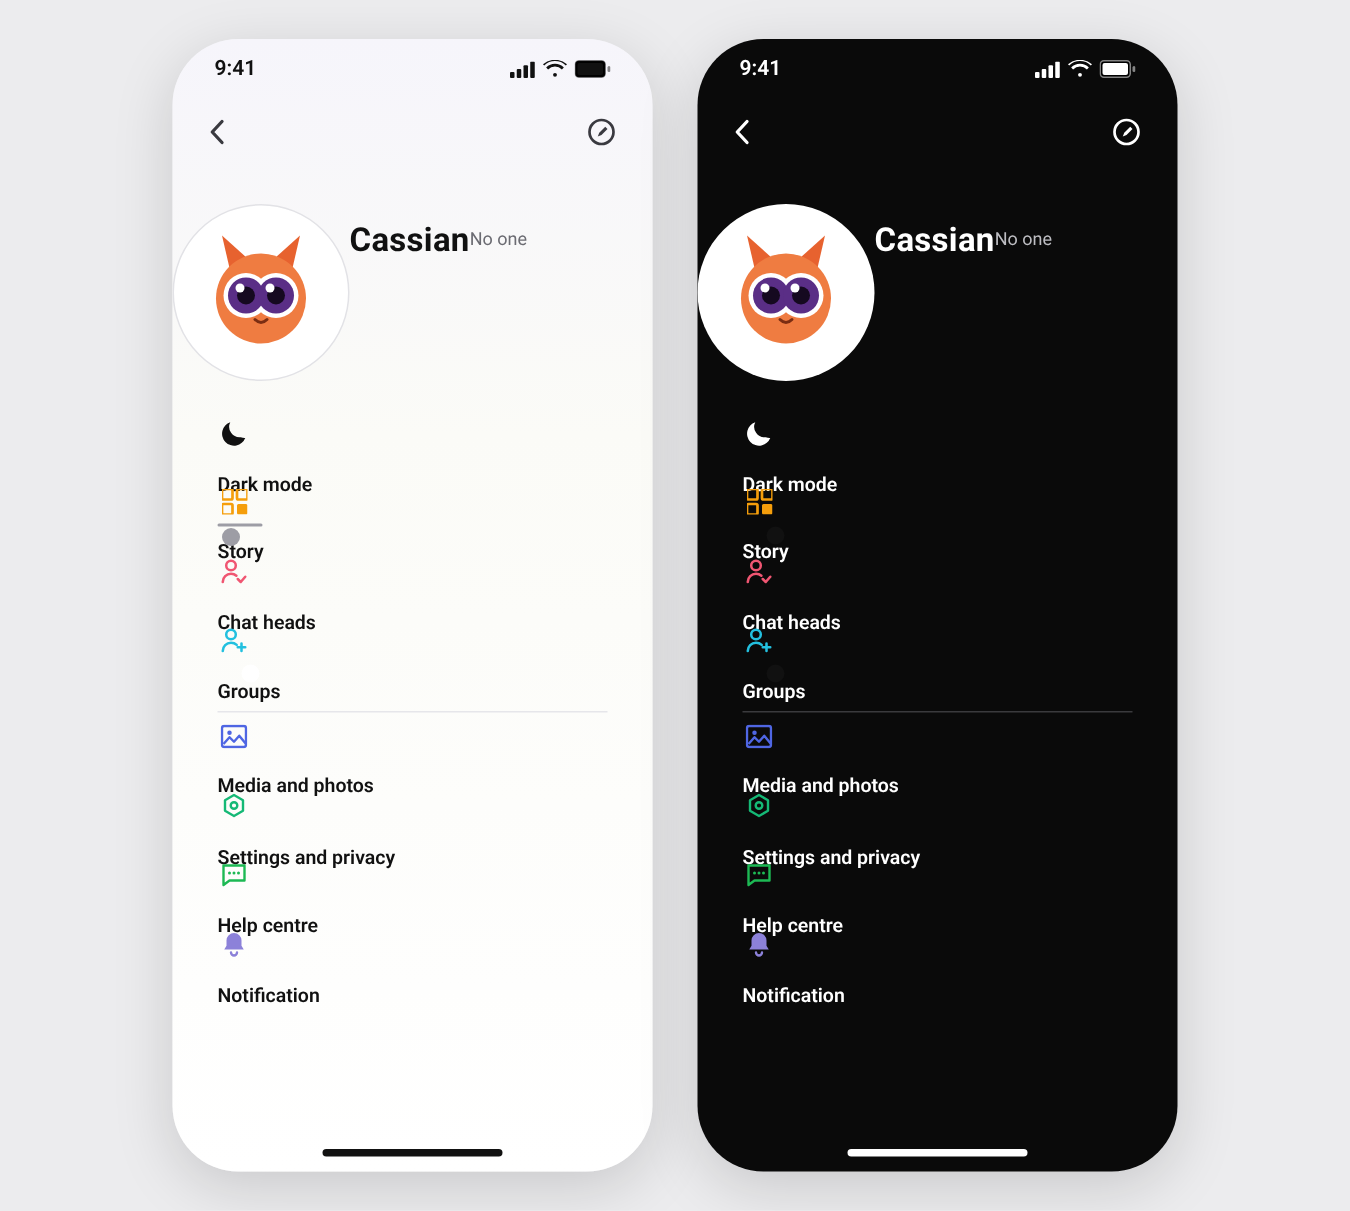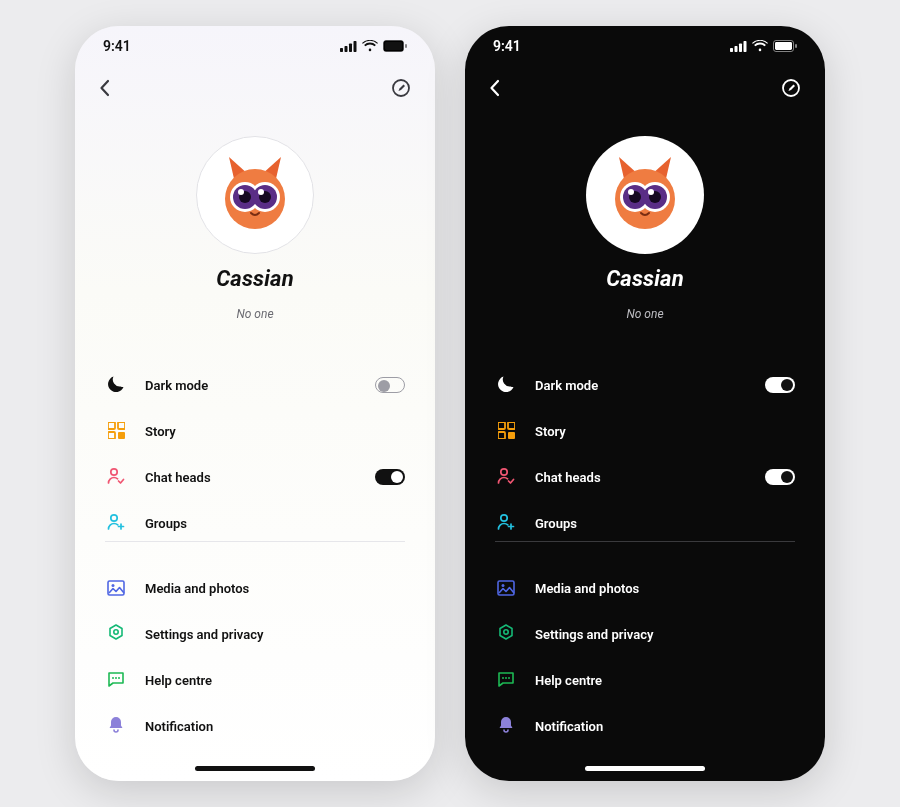--- a/index.html
+++ b/index.html
@@ -7,21 +7,21 @@
     font-family: -apple-system, BlinkMacSystemFont, "Segoe UI", Roboto, Helvetica, Arial, sans-serif;
     background: #ececee;
     width: 900px;
     height: 807px;
     display: flex;
     justify-content: center;
     align-items: center;
     gap: 30px;
   }
   .phone {
-    width: 360px;
+    width: 320px;
     height: 755px;
     border-radius: 44px;
     position: relative;
     overflow: hidden;
     box-shadow: 0 10px 40px rgba(0,0,0,0.15);
     display: flex;
     flex-direction: column;
   }
   .phone.light {
     background: linear-gradient(180deg, #f6f5fb 0%, #fbfbf7 35%, #ffffff 100%);
@@ -46,45 +46,44 @@
   .header {
     height: 44px;
     display: flex;
     align-items: center;
     justify-content: space-between;
     padding: 0 24px;
   }
   .icon { display:inline-flex; align-items:center; justify-content:center; }
   
   .profile {
-    display:flex; flex-direction:column; align-items:center;
+    display:flex; 
     margin-top: 26px;
     margin-bottom: 18px;
-    font-style: italic;
   }
   .avatar-ring {
     width:118px; height:118px; border-radius:50%;
     display:flex; align-items:center; justify-content:center;
   }
   .phone.light .avatar-ring { border:1px solid #e2e2e6; background:#fff; }
   .phone.dark  .avatar-ring { background:#fff; }
   .avatar-inner {
     width:96px; height:96px; border-radius:50%; background:#fff;
     position:relative; display:flex; align-items:center; justify-content:center;
     overflow:hidden;
   }
   .profile-name { font-size:22px; font-weight:700; margin-top:12px; letter-spacing:0.2px;}
   .profile-sub  { font-size:12px; margin-top:16px; }
   .phone.light .profile-sub { color:#6b6b72; }
   .phone.dark  .profile-sub { color:#bdbdc2; }
   
   .menu { padding: 8px 30px 0 30px; }
   .row {
-    display:flex; align-items:flex-end; height:46px; gap:18px;
-    font-size:13px; font-weight:600;
+    display:flex; align-items:flex-start; height:46px; gap:18px;
+    font-size:13px; font-weight:600;flex-direction:column;
   }
   .phone.dark .row { font-weight:600; }
   .row .icon-slot { width:22px; display:flex; justify-content:center; }
   .row .label { flex:1; }
   .divider { height:1px; margin:10px 0 8px 0; }
   .phone.light .divider { background:#e6e6ea; }
   .phone.dark  .divider { background:#3a3a3d; }
   
   .toggle {
     width:30px; height:16px; border-radius:10px; position:relative;

